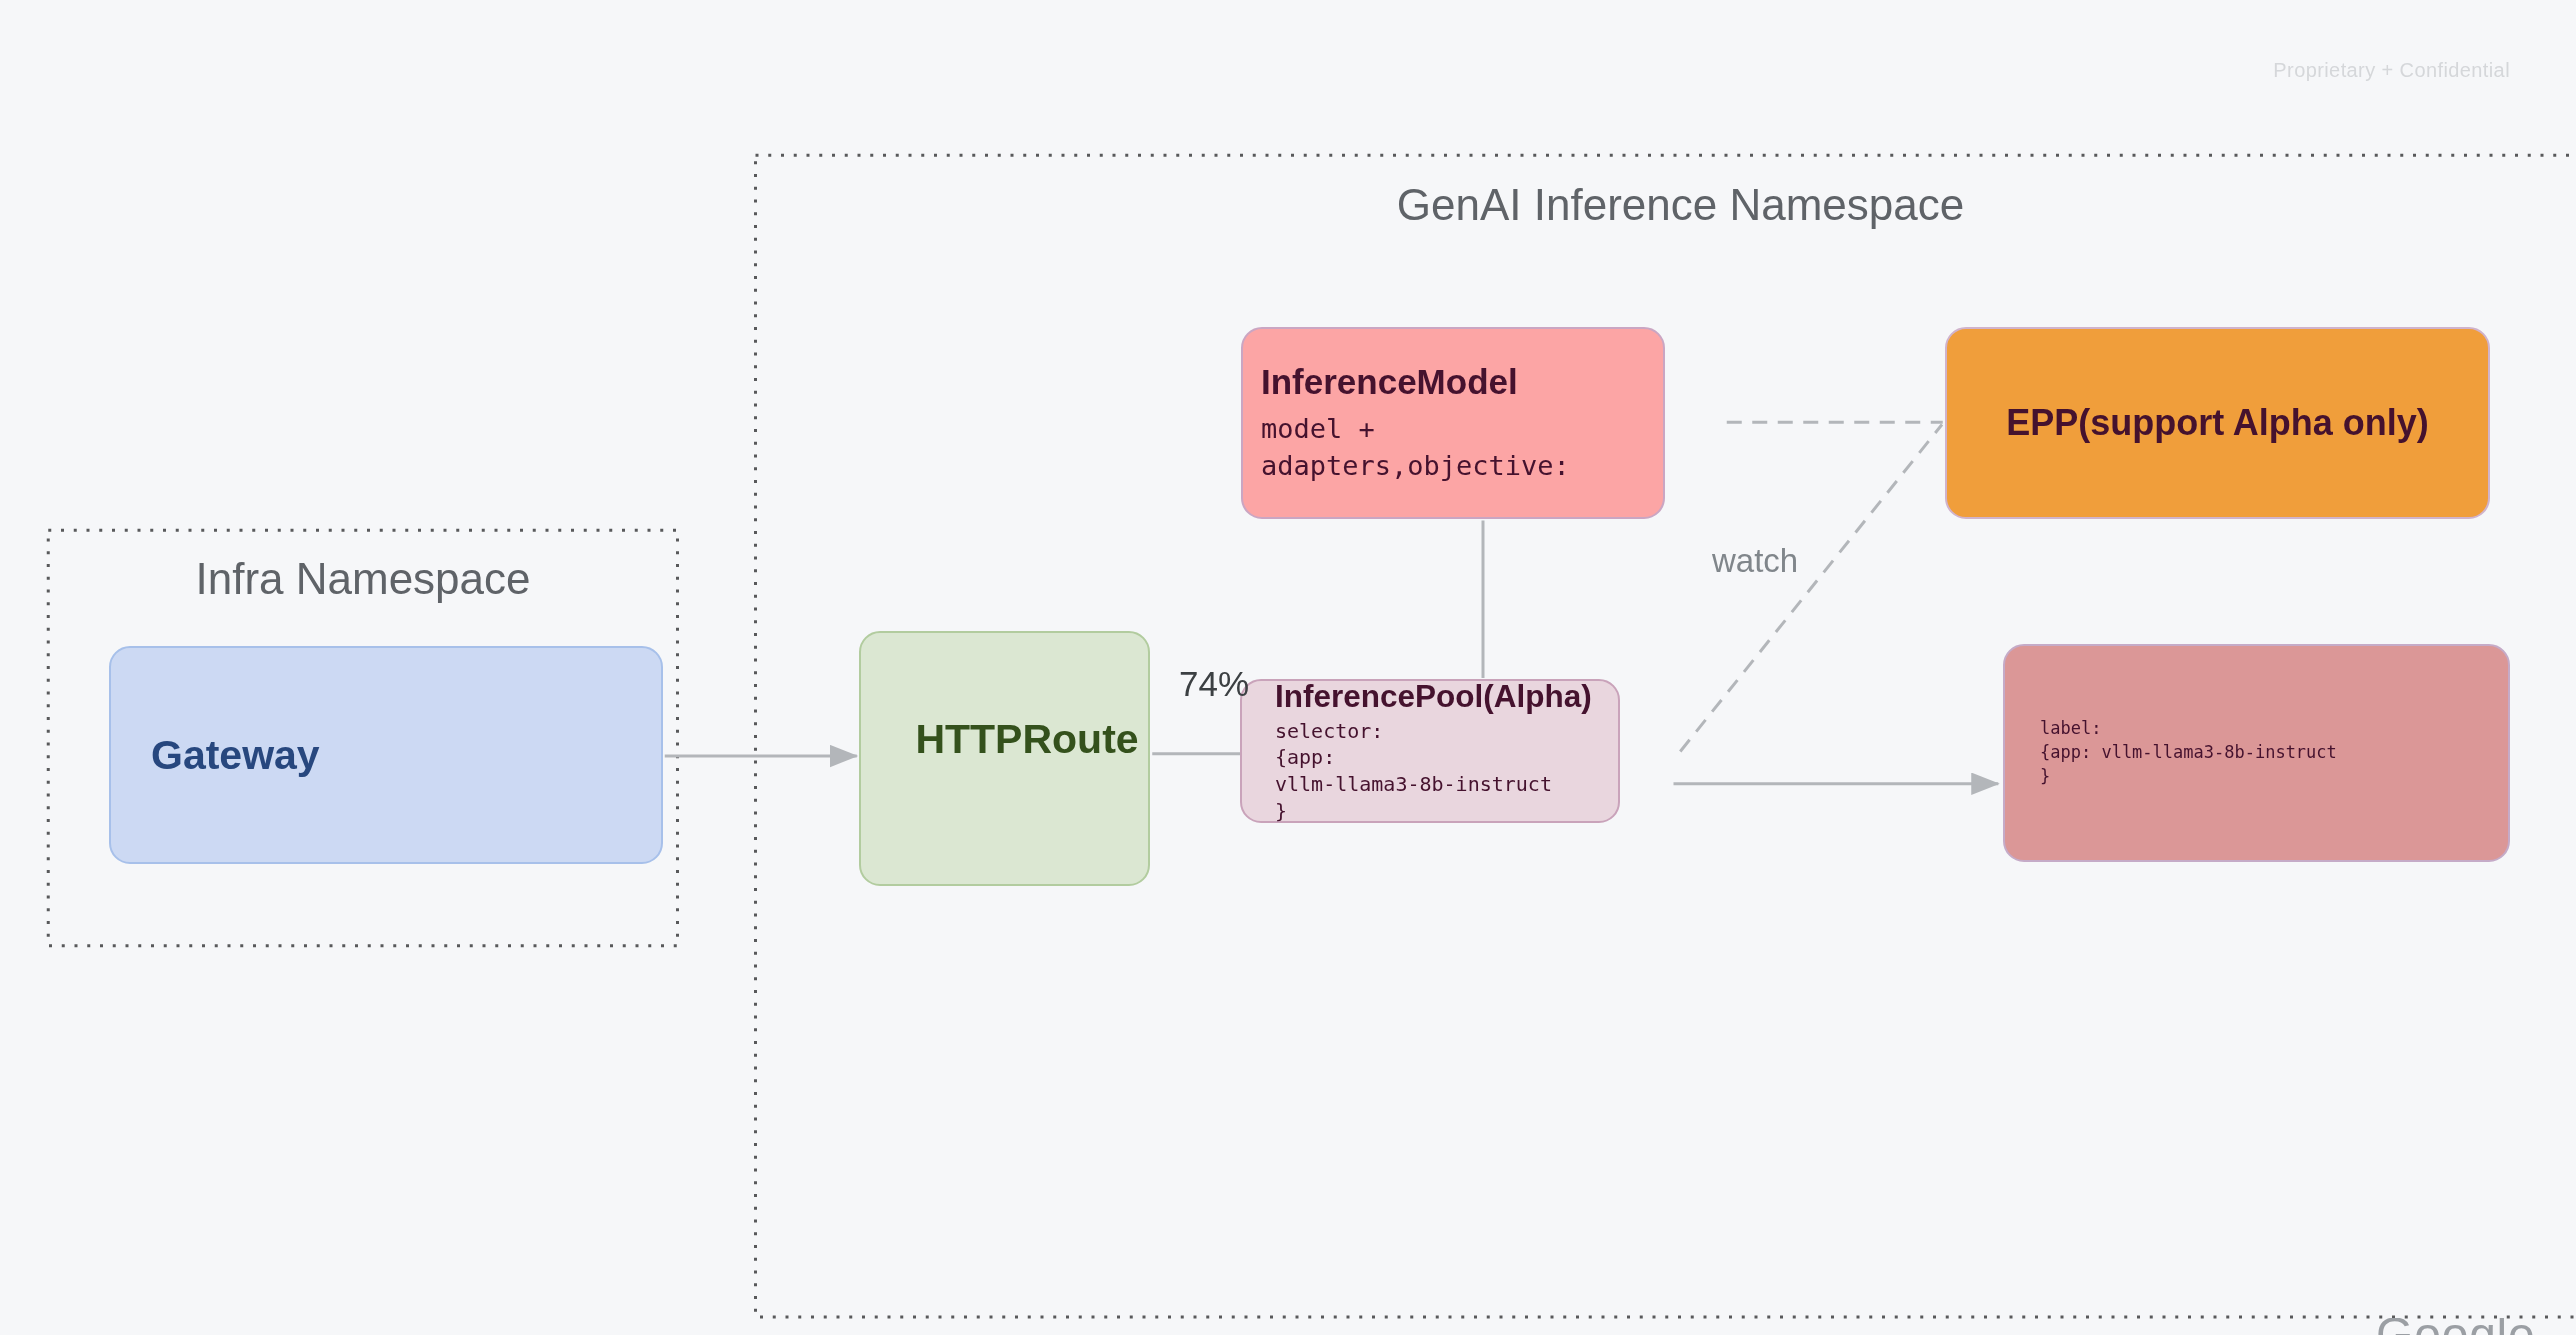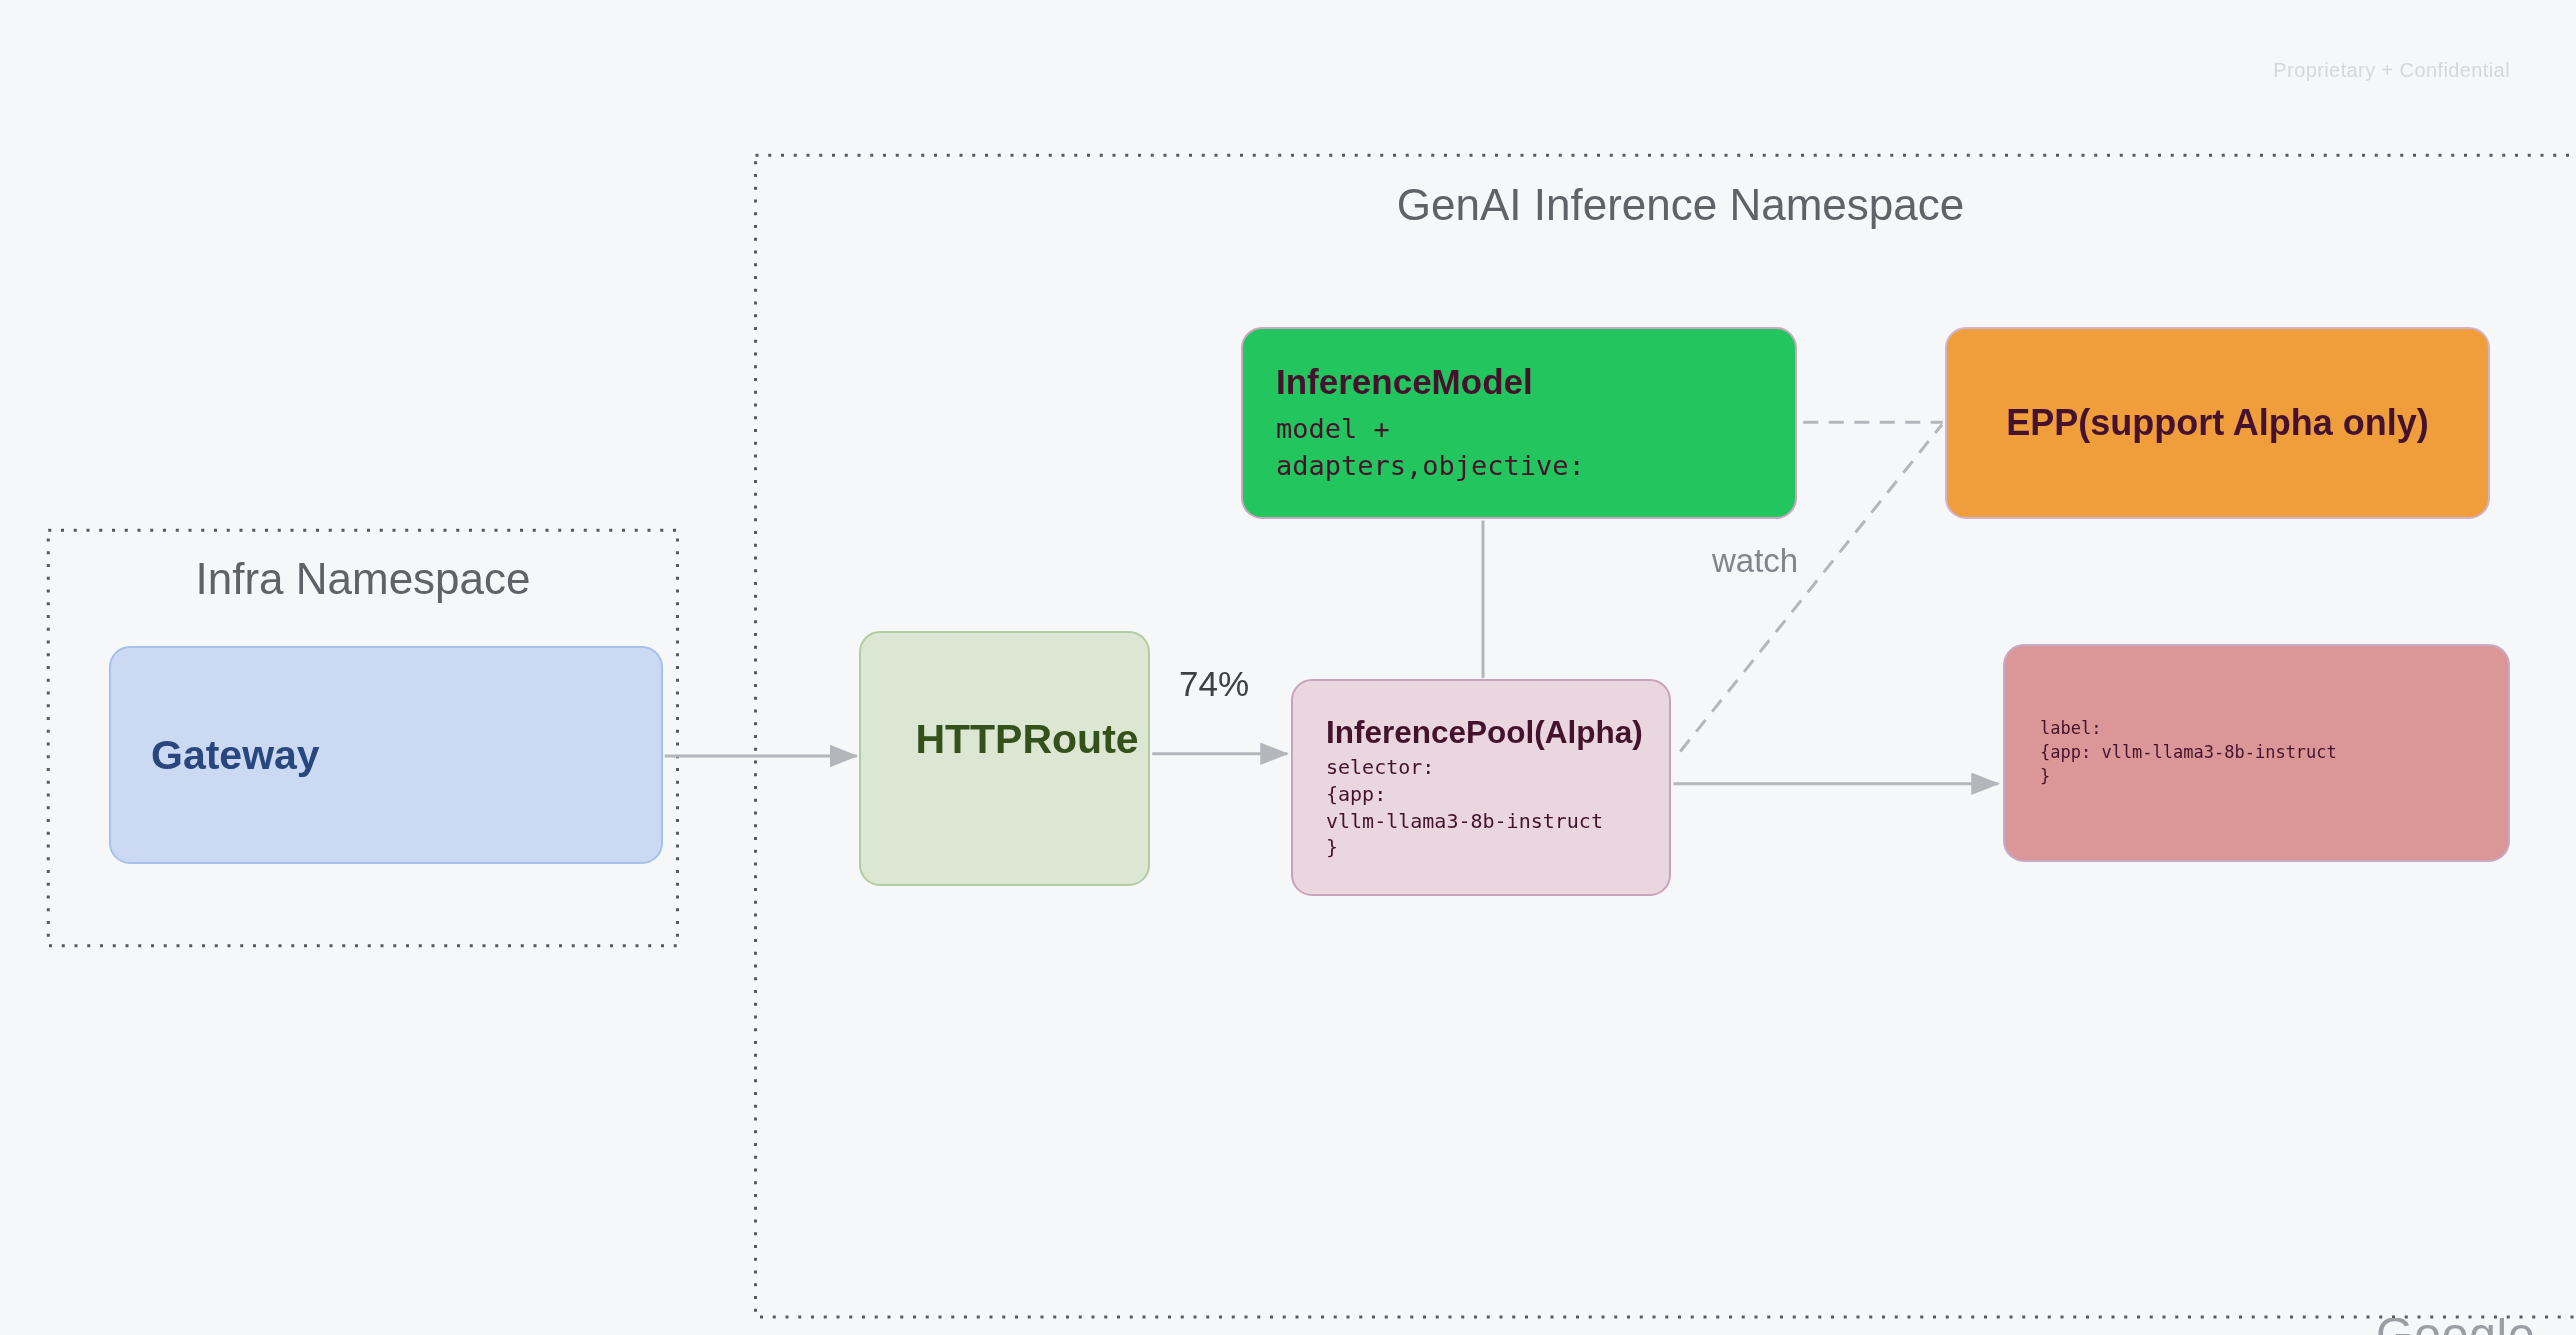--- a/index.html
+++ b/index.html
@@ -51,36 +51,36 @@
   .node.gateway .node-title { font-size: 41px; color: #27477e; }
 
   .node.httproute {
     left: 859px; top: 631px; width: 291px; height: 255px;
     background: #dbe7d2; border-color: #b2cc9f;
     align-items: center; padding-bottom: 38px;
   }
   .node.httproute .node-title { font-size: 41px; color: #34511c; margin-left: 45px; }
 
   .node.inference-model {
-    left: 1241px; top: 327px; width: 556px; height: 192px;
-    background: #22c55e; border-color: #caa6c3;
-    padding-left: 33px; color: #45122e;
+    left: 1241px; top: 327px; width: 424px; height: 192px;
+    background: #fca5a5; border-color: #caa6c3;
+    padding-left: 18px; color: #45122e;
   }
   .node.inference-model .node-title { font-size: 35px; margin-bottom: 7.5px; }
   .node.inference-model .node-body { font-size: 27px; line-height: 1.38; }
 
   .node.epp {
     left: 1945px; top: 327px; width: 545px; height: 192px;
     background: #f09e3b; border-color: #d0b3cc;
     align-items: center; color: #45122e;
   }
   .node.epp .node-title { font-size: 36px; }
 
   .node.inference-pool {
-    left: 1291px; top: 679px; width: 380px; height: 217px;
+    left: 1240px; top: 679px; width: 380px; height: 144px;
     background: #e9d6de; border-color: #c9a3ba;
     padding-left: 33px; color: #45122e;
   }
   .node.inference-pool .node-title { font-size: 31.5px; margin-bottom: 3px; }
   .node.inference-pool .node-body { font-size: 20px; line-height: 1.33; }
 
   .node.model-server-pods {
     left: 2003px; top: 644px; width: 507px; height: 218px;
     background: #db9797; border-color: #c5abc8;
     padding-left: 35px; color: #45122e;

